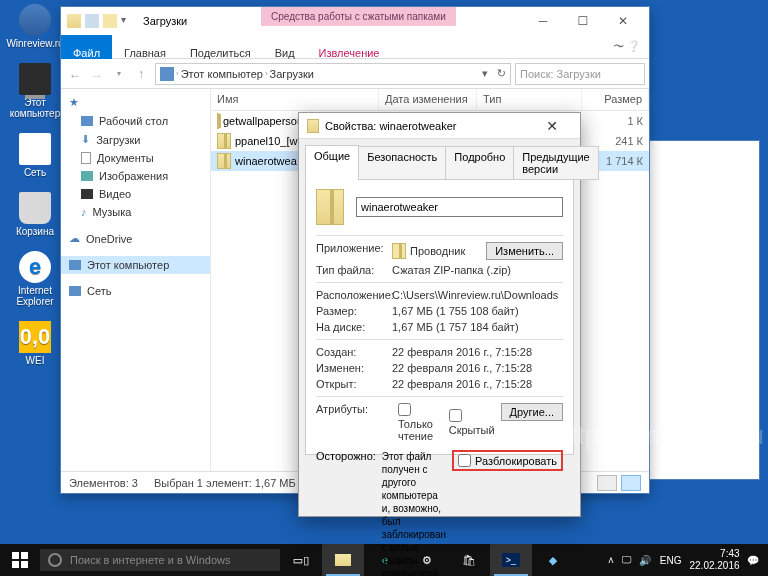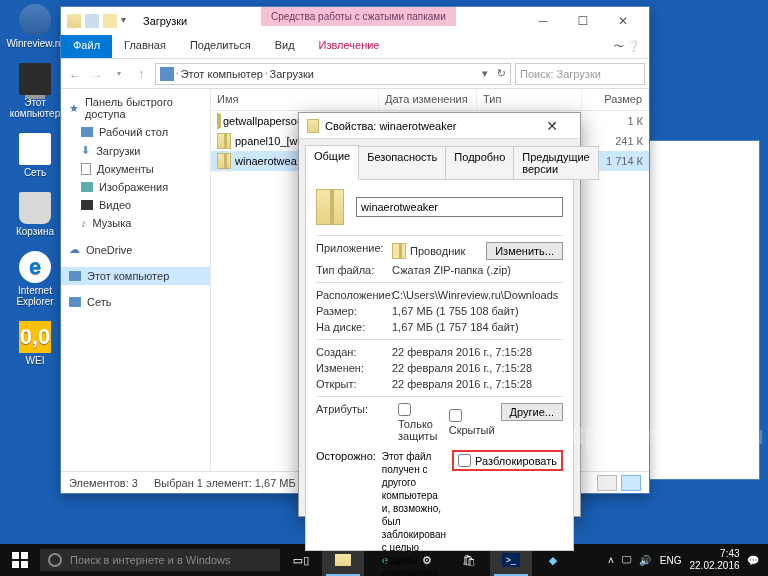--- a/index.html
+++ b/index.html
@@ -21,21 +21,21 @@
 .explorer { position: absolute; left: 60px; top: 6px; width: 590px; height: 488px; background: #fff; border: 1px solid #4a7fbf; box-shadow: 0 4px 12px rgba(0,0,0,0.3); }
 .explorer .titlebar { height: 28px; display: flex; align-items: center; padding: 0 6px; background: #fff; }
 .explorer .titlebar .qat { display: flex; gap: 4px; }
 .explorer .titlebar .qat span { width: 14px; height: 14px; display: inline-block; }
 .explorer .titlebar .title { margin-left: 8px; font-size: 11px; }
 .explorer .contextual { position: absolute; top: 0; left: 200px; background: #f5c2d5; padding: 4px 10px; font-size: 10px; color: #6b3a5a; }
 .explorer .wincontrols { margin-left: auto; display: flex; }
 .explorer .wincontrols span { width: 40px; text-align: center; line-height: 28px; font-size: 12px; color: #555; }
 
 .ribbon { height: 24px; display: flex; background: #fff; border-bottom: 1px solid #ddd; }
-.ribbon .tab { padding: 4px 12px; font-size: 11px; color: #333; }
+.ribbon .tab { padding: 12px 12px; font-size: 11px; color: #333; }
 .ribbon .tab.file { background: #0078d7; color: #fff; }
 .ribbon .tab.context { color: #c2185b; }
 .ribbon .collapse { margin-left: auto; padding: 4px 8px; color: #666; }
 
 .addr { height: 30px; display: flex; align-items: center; padding: 2px 4px; gap: 4px; border-bottom: 1px solid #ddd; }
 .addr .nav { display: flex; gap: 2px; }
 .addr .nav span { width: 20px; height: 20px; display: flex; align-items: center; justify-content: center; color: #999; font-size: 12px; }
 .addr .path { flex: 1; border: 1px solid #ccc; height: 22px; display: flex; align-items: center; padding: 0 4px; gap: 2px; font-size: 11px; }
 .addr .path span { color: #333; }
 .addr .path .sep { color: #999; font-size: 8px; }
@@ -73,21 +73,21 @@
 .bgwin { position: absolute; left: 580px; top: 140px; width: 180px; height: 340px; background: #fff; border: 1px solid #4a7fbf; }
 
 
 .props { position: absolute; left: 298px; top: 112px; width: 283px; height: 405px; background: #f0f0f0; border: 1px solid #999; box-shadow: 0 6px 20px rgba(0,0,0,0.4); z-index: 10; }
 .props .titlebar { height: 26px; background: #fff; display: flex; align-items: center; padding: 0 8px; font-size: 11px; border-bottom: 1px solid #ddd; }
 .props .titlebar .close { margin-left: auto; width: 40px; text-align: center; font-size: 14px; color: #333; }
 .props .tabs { display: flex; padding: 6px 6px 0; background: #f0f0f0; gap: 0; }
 .props .tabs .tab { padding: 4px 8px; font-size: 11px; border: 1px solid #ccc; background: #fff; margin-right: -1px; position: relative; }
 .props .tabs .tab.active { border-bottom-color: #fff; z-index: 1; }
 .props .tabs .tab:not(.active) { background: #f4f4f4; top: 1px; }
-.props .body { background: #fff; margin: 0 6px; border: 1px solid #ccc; border-top: none; padding: 10px; height: 372px; font-size: 11px; }
+.props .body { background: #fff; margin: 0 6px; border: 1px solid #ccc; border-top: none; padding: 10px; height: 276px; font-size: 11px; }
 .props .icon-row { display: flex; align-items: center; gap: 12px; margin-bottom: 10px; }
 .props .big-zip { width: 28px; height: 36px; background: linear-gradient(#f5e6a8,#e8d488); border: 1px solid #c9b76a; position: relative; }
 .props .big-zip::after { content:''; width: 4px; height: 100%; background: #c9b76a; position: absolute; left: 50%; }
 .props .filename-input { flex: 1; border: 1px solid #7a7a7a; padding: 3px 4px; font-size: 11px; }
 .props hr { border: none; border-top: 1px solid #ddd; margin: 6px 0; }
 .props .fld { display: flex; margin: 4px 0; }
 .props .fld .lbl { width: 76px; color: #333; }
 .props .fld .val { flex: 1; color: #333; display: flex; align-items: center; gap: 4px; }
 .props .fld .btn { border: 1px solid #999; background: #e8e8e8; padding: 2px 8px; font-size: 11px; }
 .props .attrs { display: flex; align-items: flex-start; gap: 6px; }
@@ -187,21 +187,20 @@
       <span class="sep">›</span>
       <span>Загрузки</span>
       <span style="margin-left:auto;color:#666;">▾ &nbsp; ↻</span>
     </div>
     <div class="search">Поиск: Загрузки</div>
   </div>
   <div class="explorer-body">
     <div class="sidebar">
       <div class="item header">
           <span style="color:#4a7fbf;">★</span>
-          <span>Панель быстрого доступа</span>
         </div>
       <div class="item">
           <span style="background:#5a8fc7;width:12px;height:10px;"></span>
           <span>Рабочий стол</span>
         </div>
       <div class="item">
           <span style="color:#5a8fc7;">⬇</span>
           <span>Загрузки</span>
         </div>
       <div class="item">
@@ -335,21 +334,21 @@
         <span class="val">22 февраля 2016 г., 7:15:28</span>
       </div>
     <div class="fld">
         <span class="lbl">Открыт:</span>
         <span class="val">22 февраля 2016 г., 7:15:28</span>
       </div>
     <hr>
     <div class="fld attrs">
       <span class="lbl">Атрибуты:</span>
       <span class="val">
-        <label><input type="checkbox" style=""> <span>Только защиты</span></label>&nbsp;
+        <label><input type="checkbox" style=""> <span>Только чтение</span></label>&nbsp;
         <label><input type="checkbox" style=""> <span>Скрытый</span></label>
       </span>
       <button class="btn">Другие...</button>
     </div>
     <div style="height:4px;"></div>
     <div class="warn">
       <span class="lbl">Осторожно:</span>
       <span class="txt">Этот файл получен с другого компьютера и, возможно, был заблокирован с целью защиты компьютера.</span>
       <label class="unblock">
           <input type="checkbox" style="">

